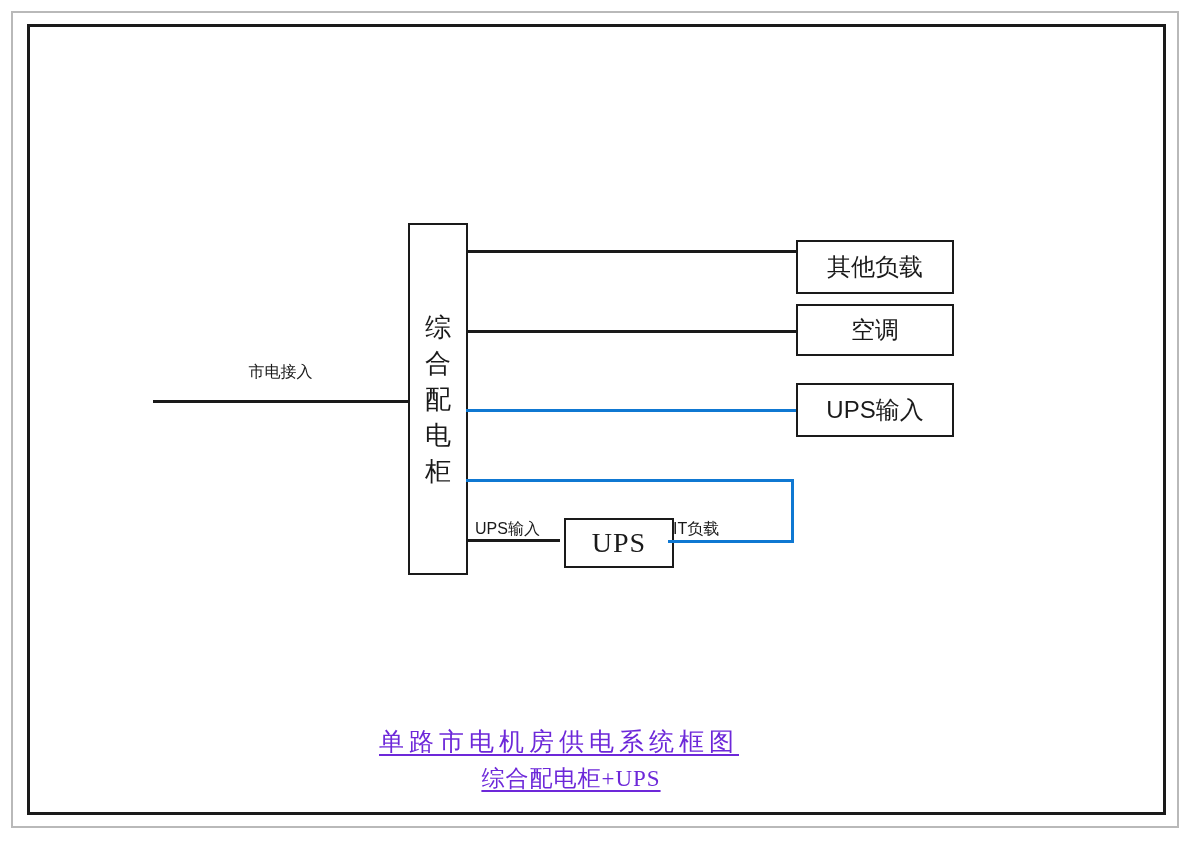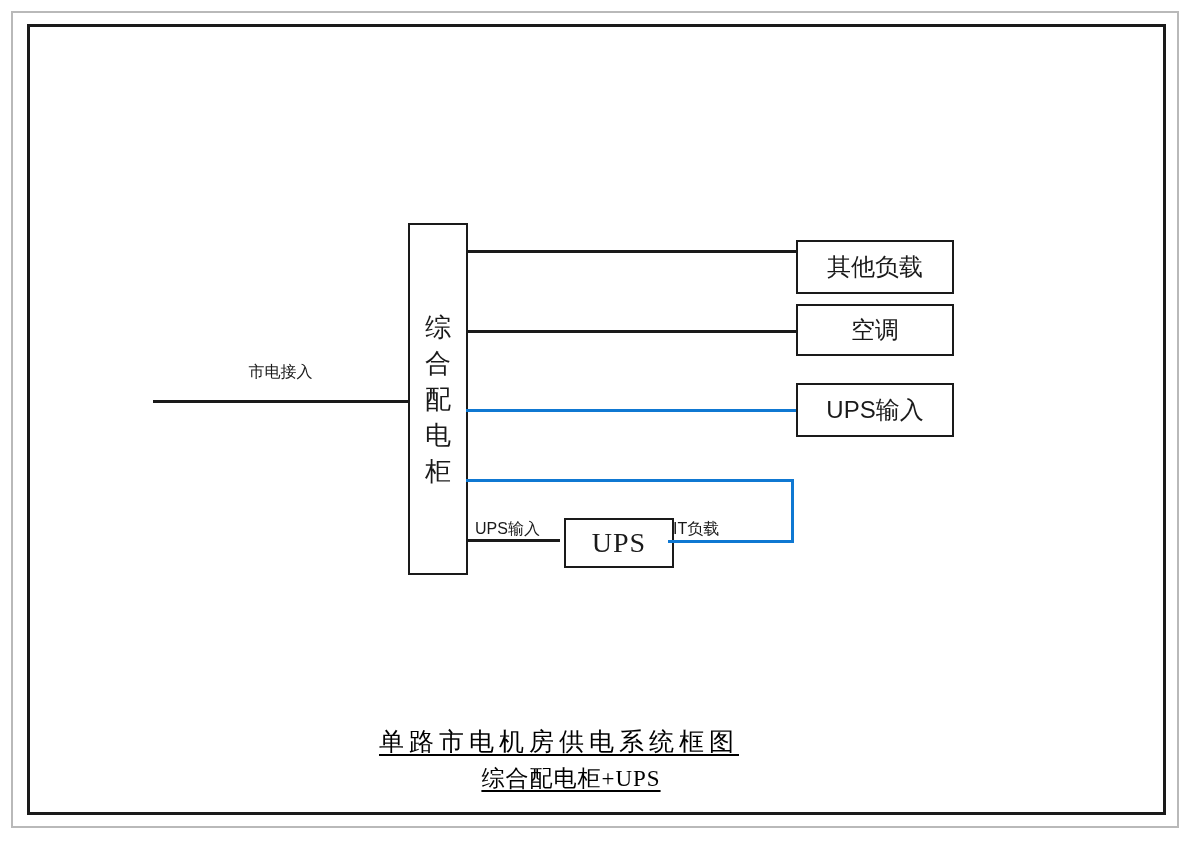--- a/index.html
+++ b/index.html
@@ -77,21 +77,21 @@
     text-align: center; font-size: 16px; font-weight: 500;
   }
   .small-label { font-size: 16px; font-weight: 400; text-align: right; }
   .ups-in-label  { left: 475px; top: 519px; }
   .ups-out-label { left: 673px; top: 519px; }
 
   
   .caption {
     left: 0; width: 1118px; text-align: center;
     font-family: "Liberation Serif", "DejaVu Serif", serif;
-    color: #000000;
+    color: #6d28d9;
   }
   .caption-title {
     top: 725px; font-size: 25px; letter-spacing: 5px;
     text-decoration: underline;
     text-underline-offset: 4px;
   }
   .caption-subtitle {
     top: 763px; font-size: 23px; letter-spacing: 1px;
     text-decoration: underline;
     text-underline-offset: 4px;

